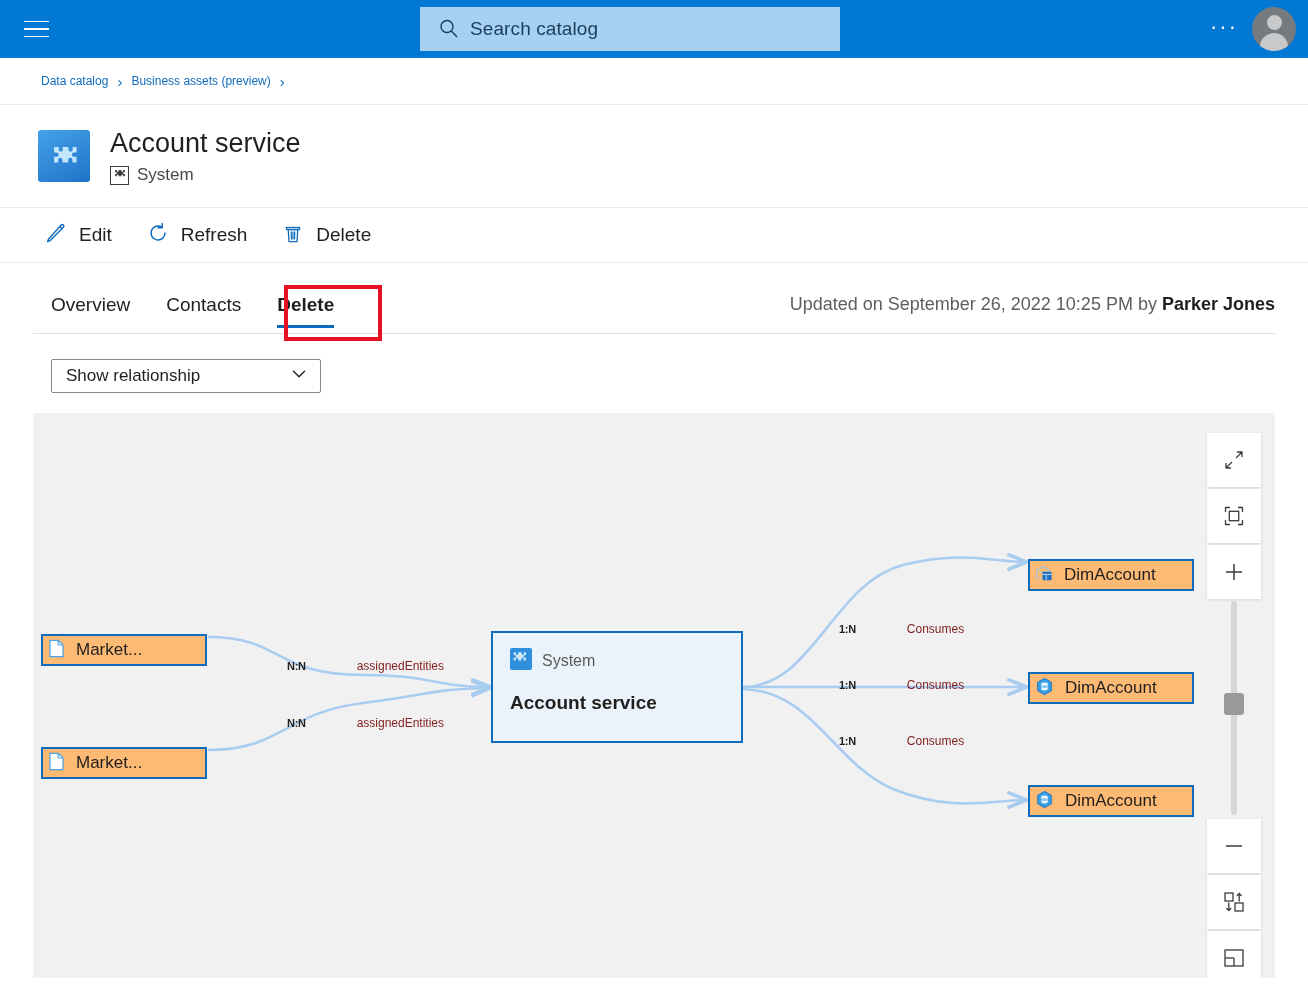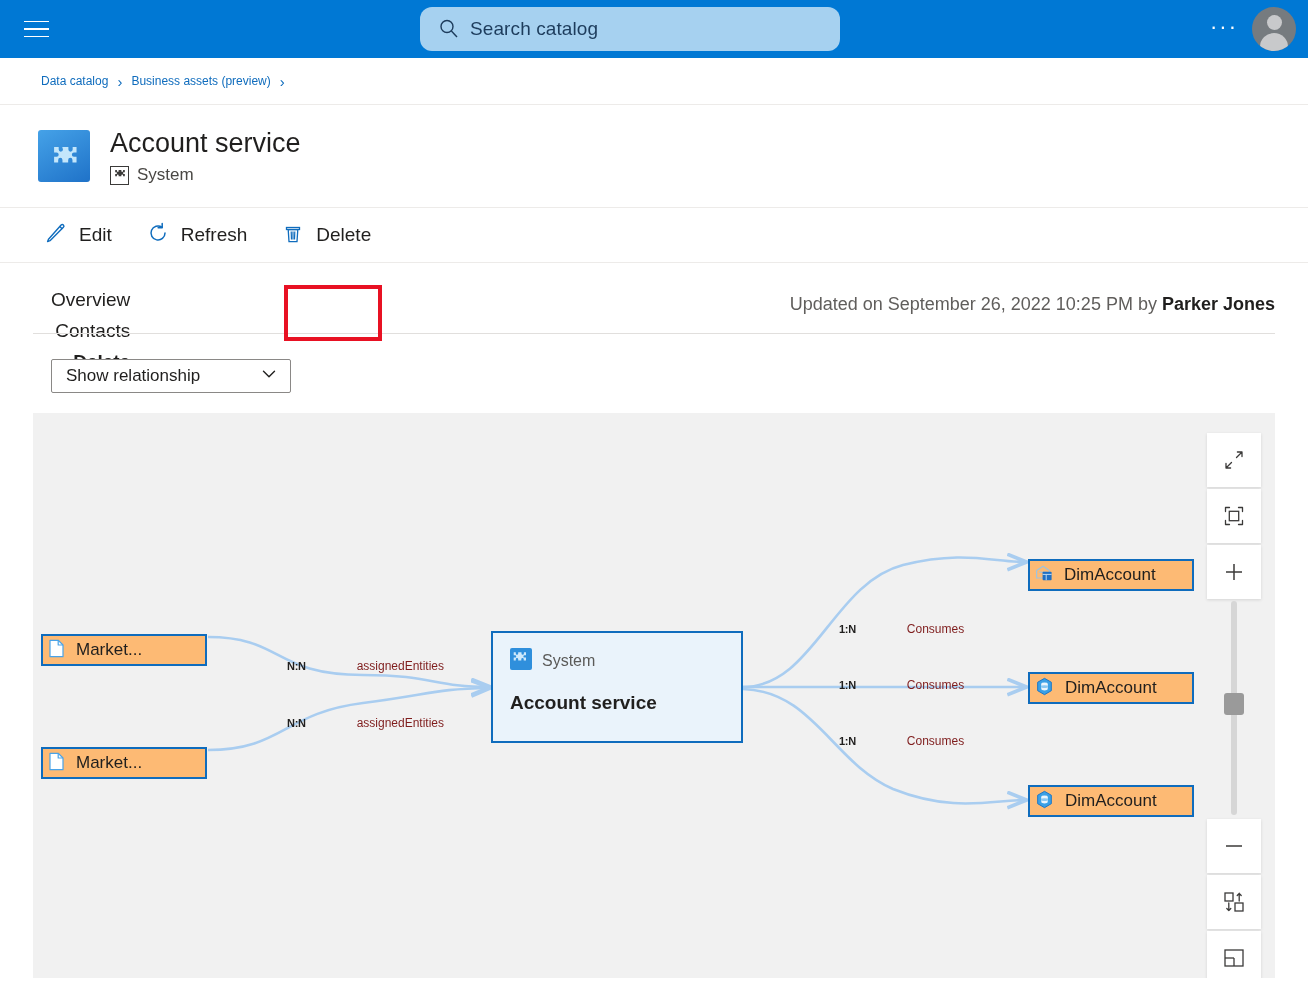--- a/index.html
+++ b/index.html
@@ -43,21 +43,21 @@
     background: #ffffff;
     margin: 3px 0;
   }
   .searchbox {
     position: absolute;
     left: 420px;
     top: 7px;
     width: 420px;
     height: 44px;
     background: #a6d1f0;
-    border-radius: 12px;
+    border-radius: 0;
     display: flex;
     align-items: center;
     cursor: text;
   }
   .searchbox .s-icon {
     margin-left: 18px;
     margin-right: 10px;
     display: flex;
     align-items: center;
   }
@@ -213,23 +213,22 @@
   .tabsrow {
     position: absolute;
     left: 0; top: 280px;
     width: 1308px;
     height: 55px;
   }
   .tabs {
     position: absolute;
     left: 33px; top: 0;
     display: flex;
-    align-items: flex-end;
+    align-items: center;
     height: 55px;
-    flex-direction: column;
   }
   .tab {
     font-size: 19px;
     color: #201f1e;
     padding: 9px 18px 0 18px;
     cursor: pointer;
     position: relative;
     height: 46px;
     box-sizing: border-box;
   }
@@ -289,21 +288,21 @@
     box-sizing: border-box;
     padding-left: 13px;
     cursor: text;
   }
   .filterbox .f-text {
     font-size: 17px;
     color: #605e5c;
     margin-left: 11px;
   }
   .dropdown {
-    width: 240px;
+    width: 270px;
     height: 34px;
     margin-left: 18px;
     border: 1px solid #8a8886;
     border-radius: 2px;
     background: #ffffff;
     display: flex;
     align-items: center;
     justify-content: space-between;
     box-sizing: border-box;
     padding: 0 12px 0 14px;

